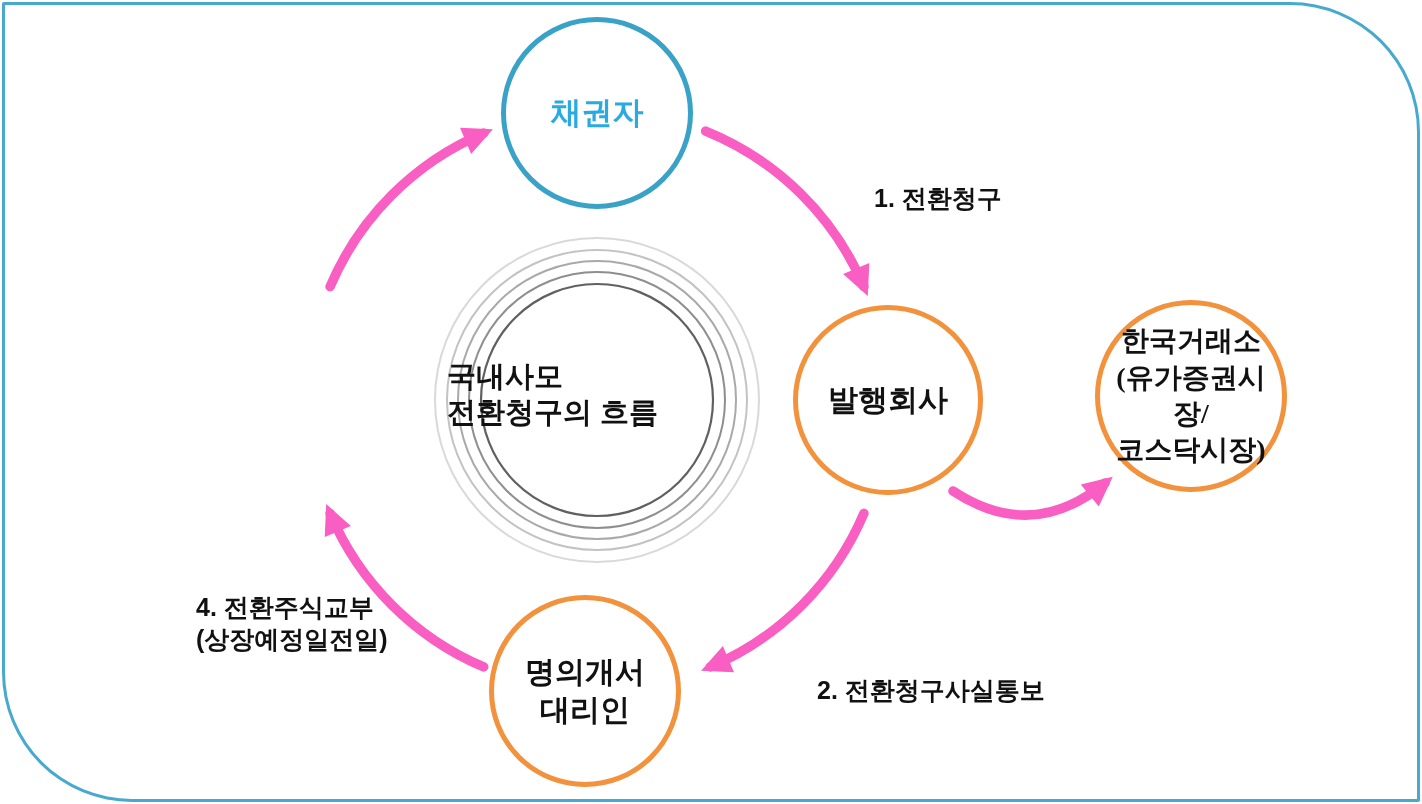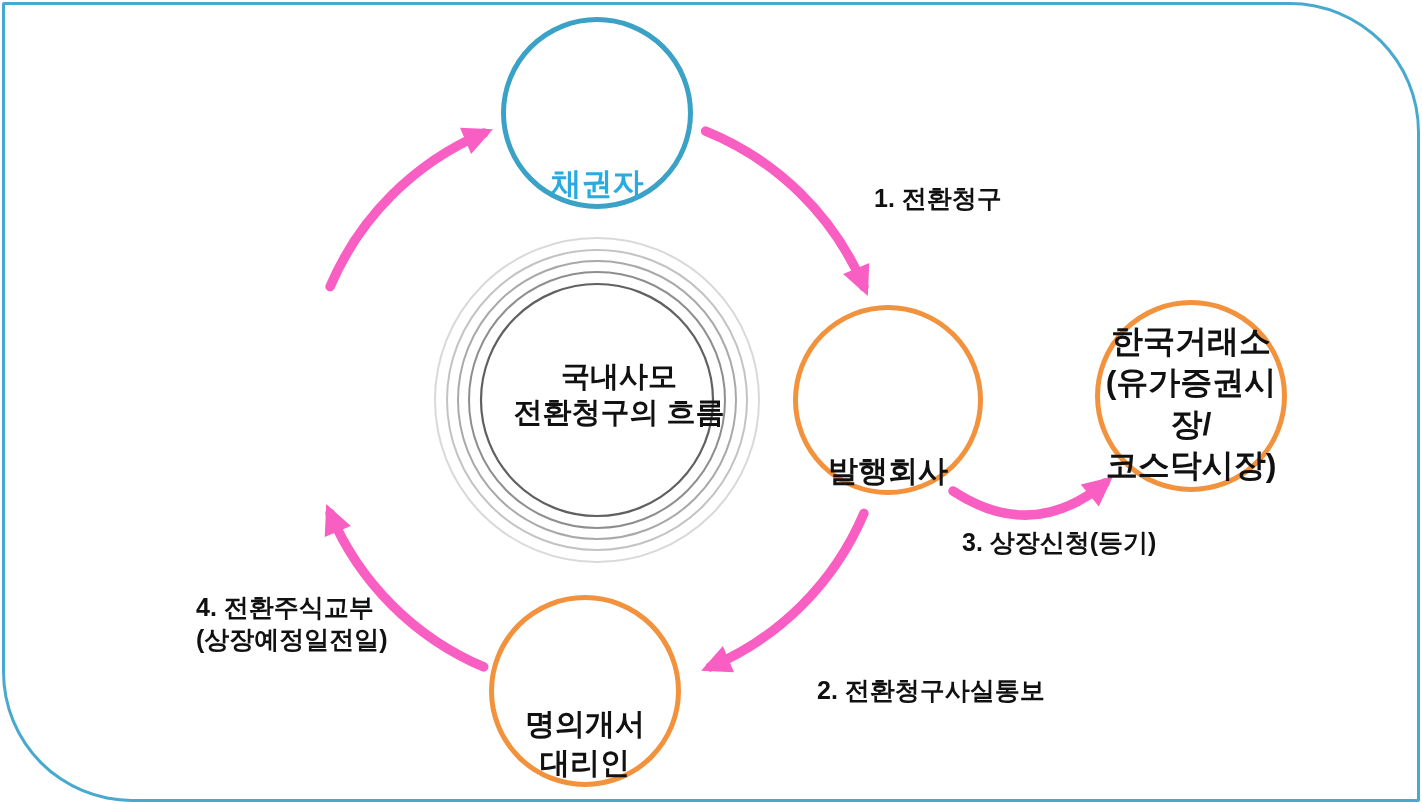--- a/index.html
+++ b/index.html
@@ -36,45 +36,45 @@
     stroke-width: 9.5;
     stroke-linecap: round;
   }
   .center-ring { fill: none; }
   .node {
     position: absolute;
     box-sizing: border-box;
     border-radius: 50%;
     background: #ffffff;
     display: flex;
-    align-items: flex-end;
+    align-items: center;
     justify-content: center;
     text-align: center;
     font-weight: bold;
     color: var(--text, #111111);
     white-space: pre-line;
     line-height: 1.28;
+    font-family: Liberation Serif, serif;
   }
   .node-orange { border: 5px solid var(--node-border, #f2923c); }
   .node-teal   { border: 5px solid var(--creditor-border, #3aa2c6); }
   .node-creditor { color: var(--creditor-text, #29abe2); font-size: 31px; }
   .node-md { font-size: 30px; }
-  .node-sm { font-size: 32px; line-height: 1.3; }
+  .node-sm { font-size: 28px; line-height: 1.3; }
   .center-label {
     position: absolute;
     left: 447px;
     top: 358px;
     width: 300px;
-    text-align: center;
+    text-align: left;
     font-weight: bold;
     font-size: 29px;
     line-height: 1.25;
     color: var(--text, #111111);
     white-space: pre-line;
-    padding-left: 22px;
   }
   .flow-label {
     position: absolute;
     font-weight: bold;
     font-size: 25px;
     line-height: 1.26;
     color: var(--text, #111111);
     white-space: pre-line;
   }
   .flow-label-1 { left: 830px; top: 183px; margin-left: 44px; }
@@ -136,17 +136,16 @@
   </div>
 
   <div class="node node-orange node-md pos-transfer-agent">
     <span>명의개서
 대리인</span>
   </div>
 
 
   <div class="flow-label flow-label-1">1. 전환청구</div>
   <div class="flow-label flow-label-2">2. 전환청구사실통보</div>
-  <div class="flow-label flow-label-3">3. 상장신청(등기)</div>
   <div class="flow-label flow-label-4">4. 전환주식교부
 (상장예정일전일)</div>
 
 </div>
 
 </body></html>

